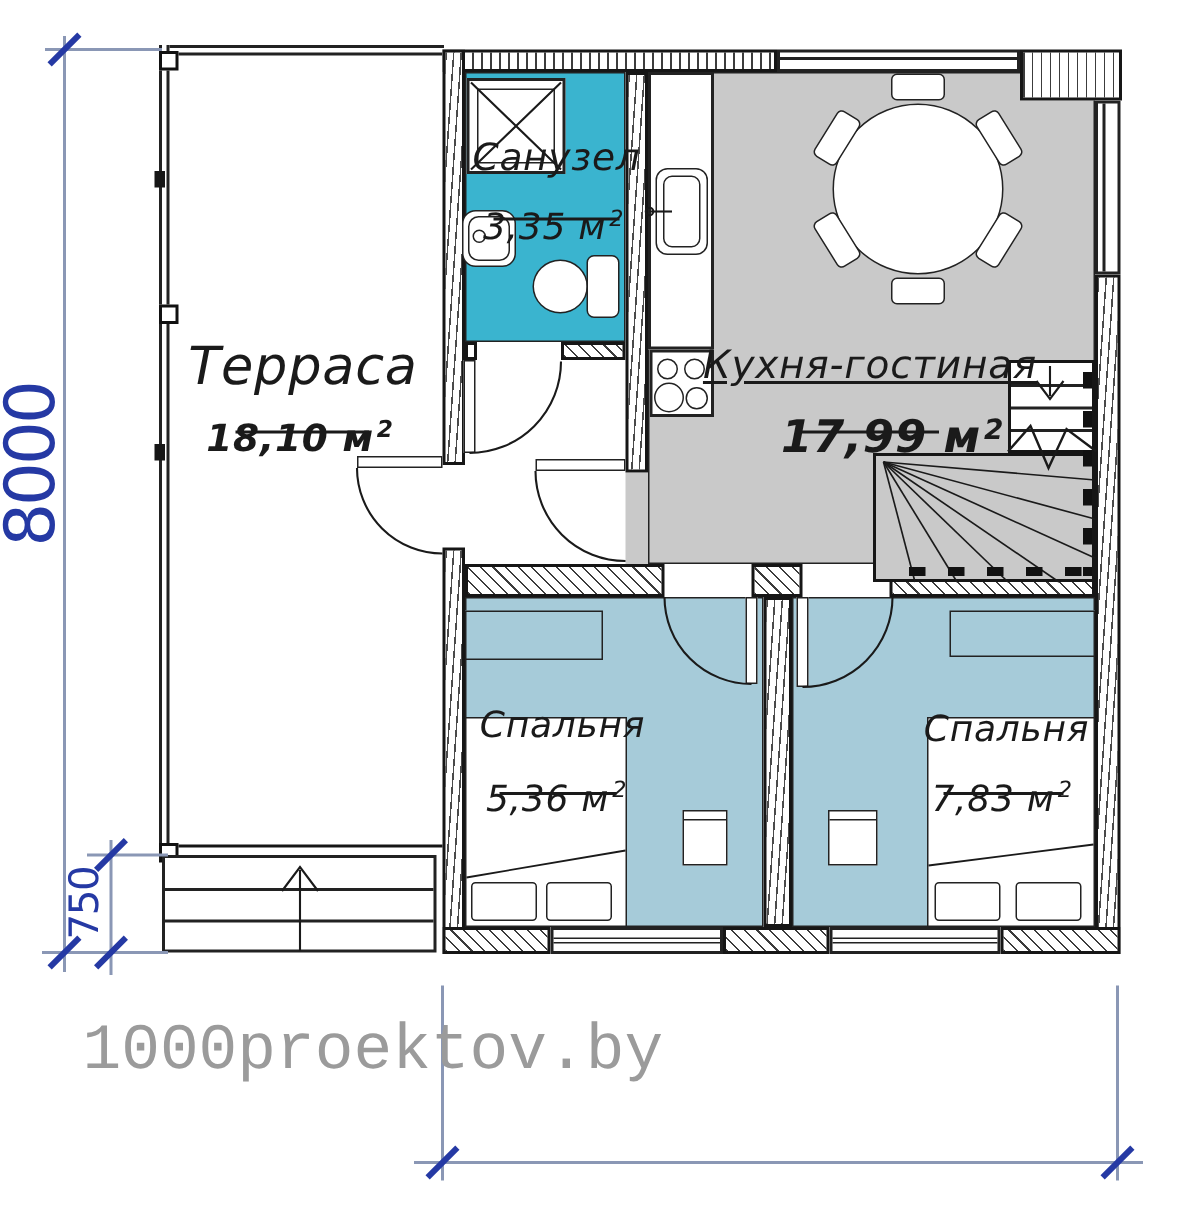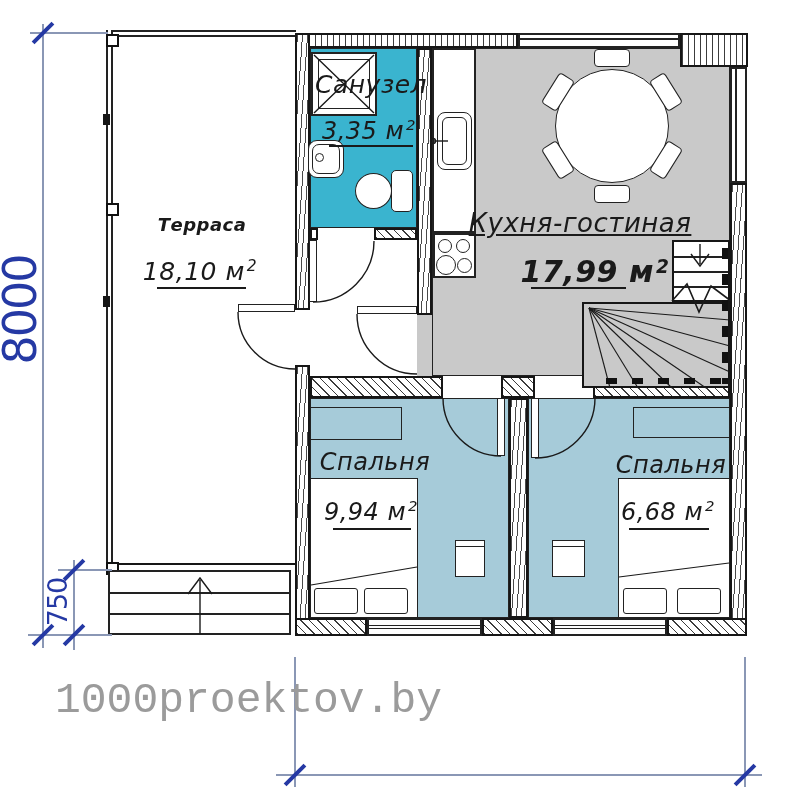--- a/index.html
+++ b/index.html
@@ -10,21 +10,21 @@
   .wall{position:absolute;border:2px solid #161616;background-color:#fff;}
   .hatch-v{background-image:repeating-linear-gradient(90deg,#3c3c3c 0 1px,transparent 1px 6px);}
   .hatch-d{background-image:repeating-linear-gradient(45deg,#3c3c3c 0 1px,transparent 1px 6px);}
   .hatch-w{background-image:repeating-linear-gradient(94deg,#4a4a4a 0 1px,transparent 1px 5px);}
   .floor{position:absolute;border:1.5px solid #222;}
   .furn{position:absolute;background:#fff;border:1.5px solid #222;}
   .thin{position:absolute;background:#8a97b5;}
   .blk{position:absolute;background:#161616;}
   .tick{position:absolute;width:28px;height:4px;transform:translate(-50%,-50%) rotate(-45deg);}
   .rlabel{position:absolute;transform:translate(-50%,-50%);font-style:italic;
-          white-space:nowrap;color:#1a1a1a;letter-spacing:0.5px;}
+          white-space:nowrap;color:#1a1a1a;letter-spacing:0.5px;margin-top:21px;}
   .sup{font-size:0.62em;vertical-align:9px;margin-left:2px;}
   .uline{position:absolute;height:2px;background:#1a1a1a;}
   .dimtxt{position:absolute;white-space:nowrap;font-size:46px;letter-spacing:-2px;}
   .wline{position:absolute;background:#222;}
   .post{position:absolute;width:13px;height:13px;background:#fff;border:2.5px solid #111;}
   .circ{position:absolute;border:1.5px solid #222;border-radius:50%;background:#fff;}
   .chair{position:absolute;width:36px;height:18px;background:#fff;border:1.5px solid #222;border-radius:4px;}
   .steps-line{position:absolute;left:0;width:100%;height:1.5px;background:#222;}
   .watermark{position:absolute;font-family:Liberation Mono, monospace;font-size:43px;}
 </style>
@@ -183,38 +183,38 @@
         <path d="M725,248 L725,384" stroke-dasharray="11 15"></path>
         <path d="M606,381 L722,381" stroke-dasharray="11 15"></path>
       </g>
       <g stroke-width="1.2">
         <path d="M311,585 L417,567"></path>
           <path d="M619,577 L729,563"></path>
       </g>
     </g>
   </svg>
 
-  <div class="rlabel" style="left:202px;top:224px;font-size:18px;font-weight:bold;">Терраса</div>
-  <div class="rlabel" style="left:200px;top:271px;font-size:25px;"><span>18,10 м</span><span class="sup">2</span></div>
+  <div class="rlabel" style="left:202px;top:224px;font-size:35px;">Терраса</div>
+  <div class="rlabel" style="left:200px;top:271px;font-size:25px;font-weight:bold;"><span>18,10 м</span><span class="sup">2</span></div>
   <div class="uline" style="left:157px;top:287px;width:89px;"></div>
 
   <div class="rlabel" style="left:371px;top:84px;font-size:25px;">Санузел</div>
   <div class="rlabel" style="left:369px;top:130px;font-size:24px;"><span>3,35 м</span><span class="sup">2</span></div>
   <div class="uline" style="left:329px;top:145px;width:84px;"></div>
 
   <div class="rlabel" style="left:580px;top:223px;font-size:26px;text-decoration:underline;">Кухня-гостиная</div>
   <div class="rlabel" style="left:595px;top:271px;font-size:30px;font-weight:bold;"><span>17,99 м</span><span class="sup">2</span></div>
   <div class="uline" style="left:531px;top:287px;width:95px;"></div>
 
   <div class="rlabel" style="left:375px;top:462px;font-size:24px;">Спальня</div>
-  <div class="rlabel" style="left:371px;top:511px;font-size:24px;"><span>9,94 м</span><span class="sup">2</span></div>
+  <div class="rlabel" style="left:371px;top:511px;font-size:24px;"><span>5,36 м</span><span class="sup">2</span></div>
   <div class="uline" style="left:333px;top:528px;width:78px;"></div>
 
   <div class="rlabel" style="left:671px;top:465px;font-size:24px;">Спальня</div>
-  <div class="rlabel" style="left:668px;top:511px;font-size:24px;"><span>6,68 м</span><span class="sup">2</span></div>
+  <div class="rlabel" style="left:668px;top:511px;font-size:24px;"><span>7,83 м</span><span class="sup">2</span></div>
   <div class="uline" style="left:629px;top:528px;width:80px;"></div>
 
   <div class="thin" style="left: 42px; top: 24px; width: 1.5px; height: 624px; background-color: rgb(138, 151, 181);"></div>
   <div class="thin" style="left: 73px; top: 560px; width: 1.5px; height: 90px; background-color: rgb(138, 151, 181);"></div>
   <div class="thin" style="left: 30px; top: 32px; width: 78px; height: 1.5px; background-color: rgb(138, 151, 181);"></div>
   <div class="thin" style="left: 58px; top: 569px; width: 54px; height: 1.5px; background-color: rgb(138, 151, 181);"></div>
   <div class="thin" style="left: 28px; top: 634px; width: 84px; height: 1.5px; background-color: rgb(138, 151, 181);"></div>
   <div class="thin" style="left: 276px; top: 774px; width: 486px; height: 1.5px; background-color: rgb(138, 151, 181);"></div>
   <div class="thin" style="left: 294px; top: 657px; width: 1.5px; height: 130px; background-color: rgb(138, 151, 181);"></div>
   <div class="thin" style="left: 744px; top: 657px; width: 1.5px; height: 130px; background-color: rgb(138, 151, 181);"></div>

